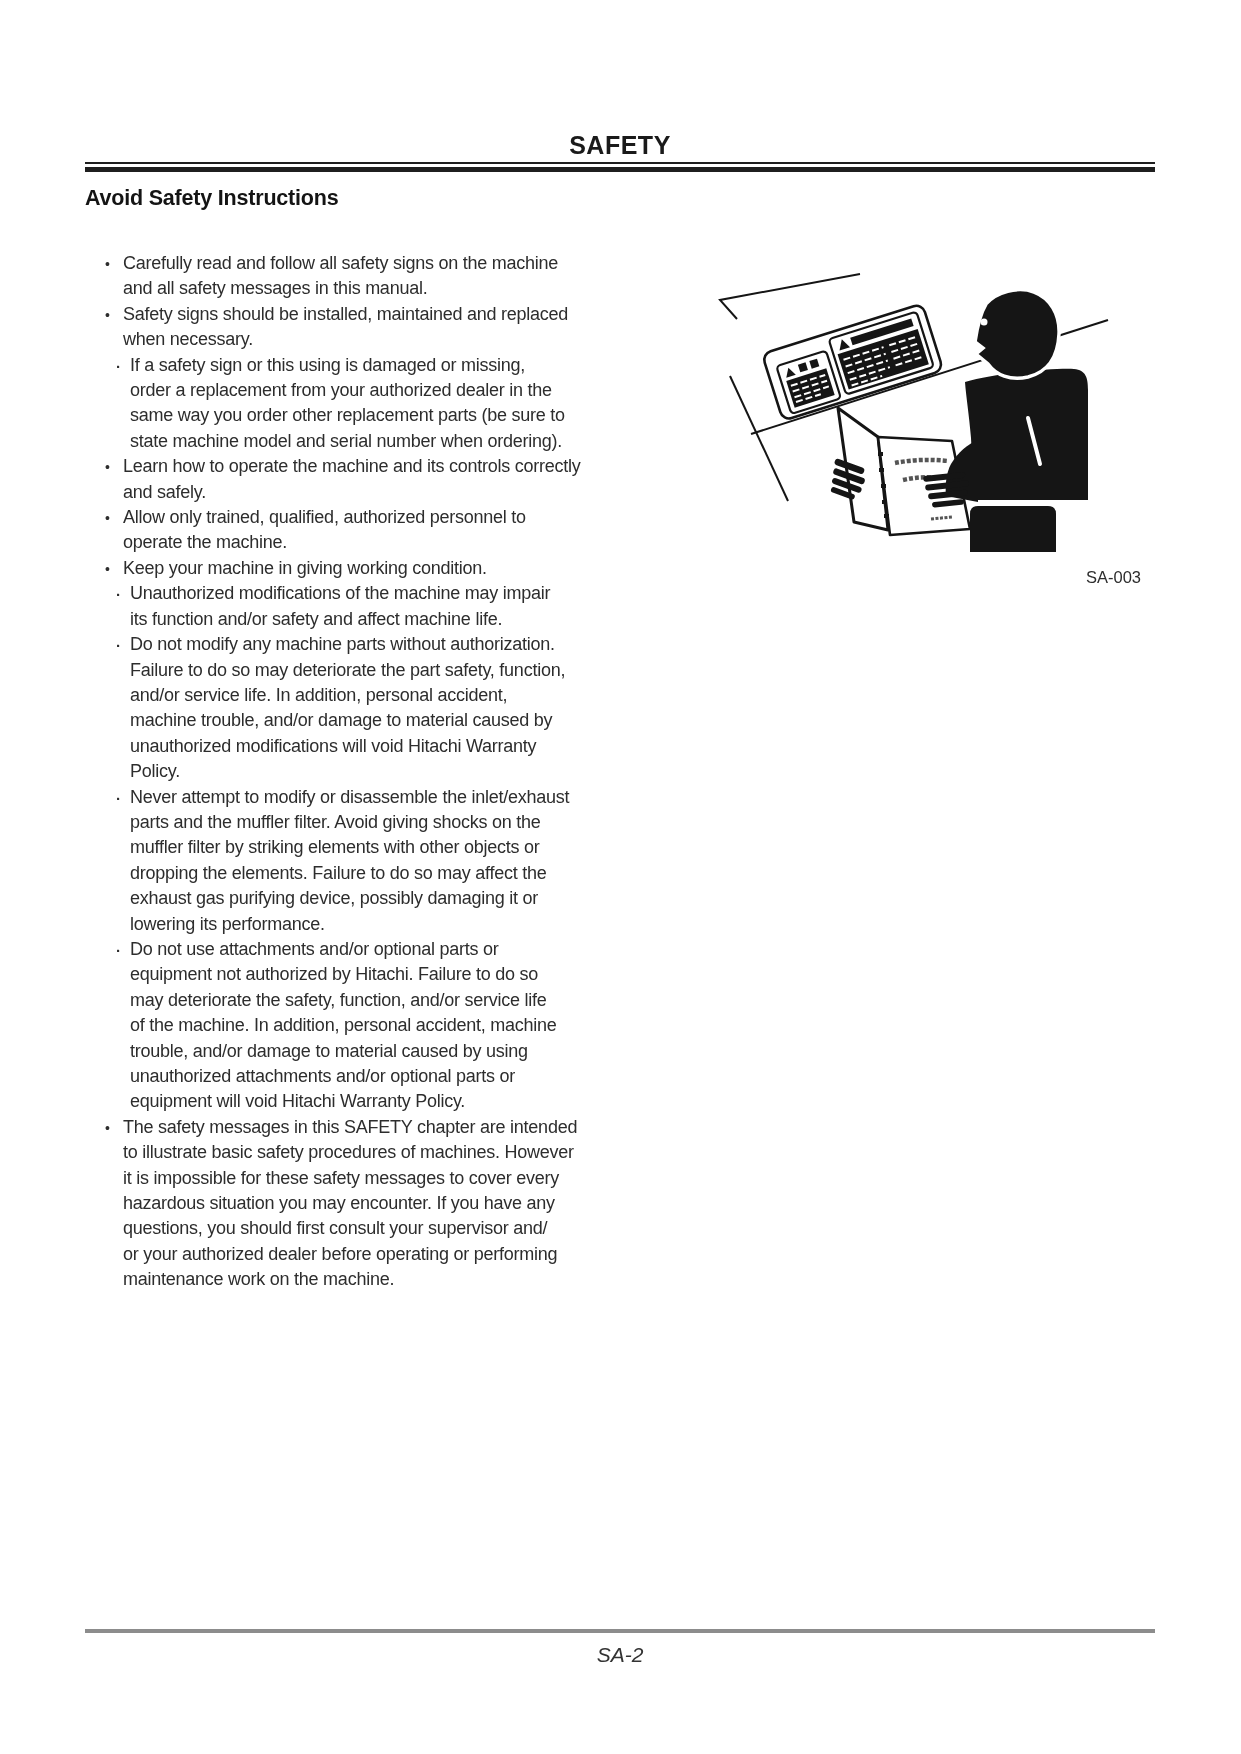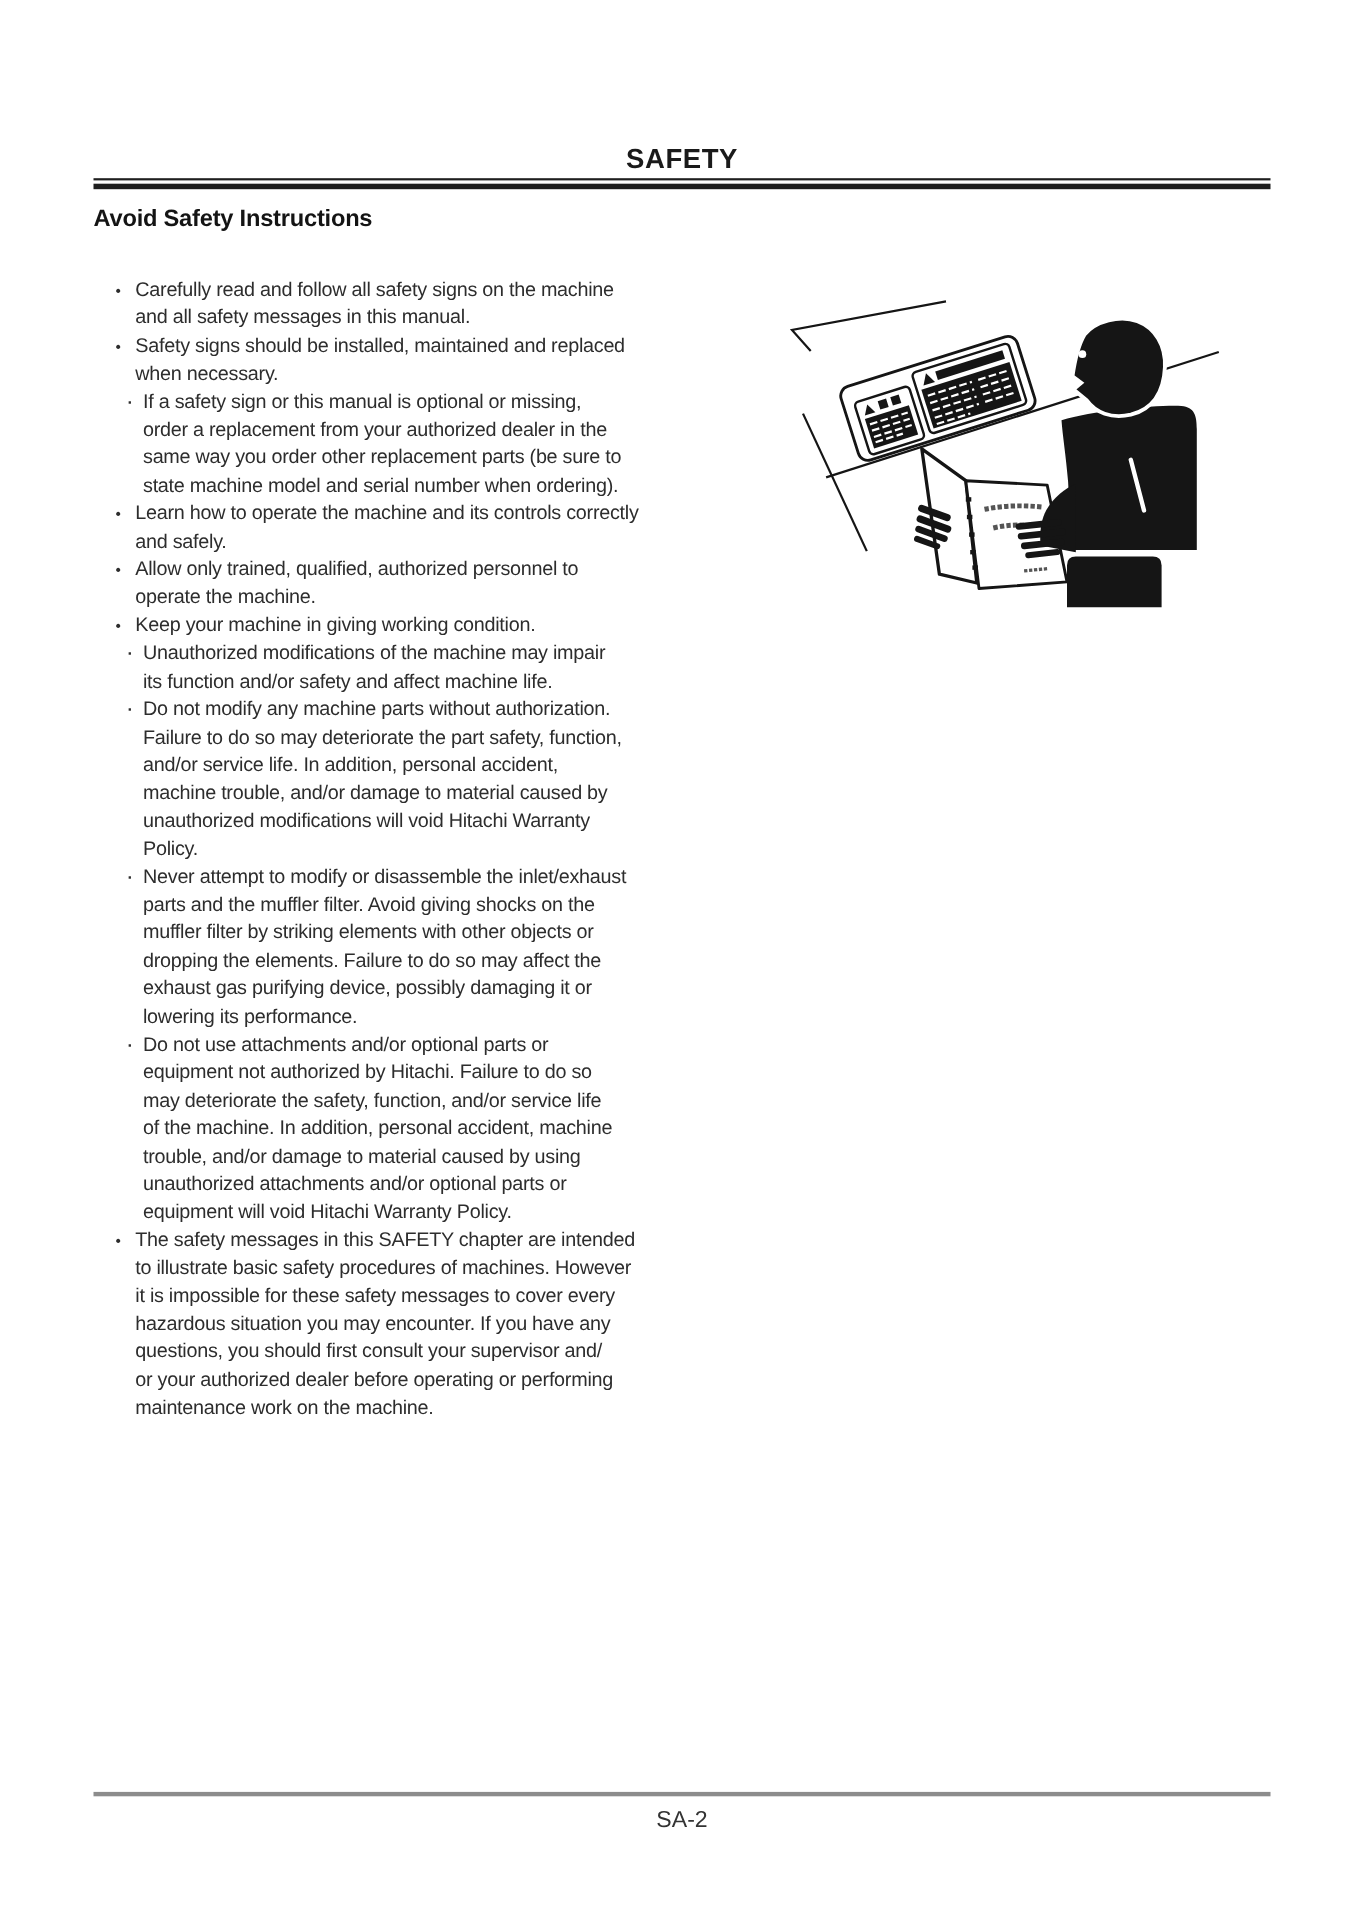--- a/index.html
+++ b/index.html
@@ -17,21 +17,21 @@
   .li .mk{position:absolute;left:20px;top:1px;}
   .l1 .mk{font-size:14px;}
   .l2{padding-left:45px;}
   .l2 .mk{left:31px;font-size:15px;font-weight:bold;}
   .li .t{display:block;white-space:pre-line;}
   .figure{position:absolute;left:640px;top:242px;width:503px;}
   .figure svg{display:block;}
   .caption{text-align:right;font-size:16.5px;color:#2d2d2d;margin-top:4px;padding-right:2px;}
   .footer-rule{position:absolute;left:85px;top:1629px;width:1070px;height:4px;background:#8c8c8c;}
   .page-num{position:absolute;left:85px;top:1643px;width:1070px;text-align:center;
-            font-size:21px;color:#333333;}
+            font-size:21px;color:#333333;font-style:italic;}
 </style>
 </head>
 <body>
 
 <div class="page">
 
   <div class="title">SAFETY</div>
   <div class="rule-thin"></div>
   <div class="rule-thick"></div>
 
@@ -43,21 +43,21 @@
         <span class="t">Carefully read and follow all safety signs on the machine
 and all safety messages in this manual.</span>
       </div>
       <div class="li l1">
         <span class="mk">•</span>
         <span class="t">Safety signs should be installed, maintained and replaced
 when necessary.</span>
       </div>
       <div class="li l2">
         <span class="mk">·</span>
-        <span class="t">If a safety sign or this manual is optional or missing,
+        <span class="t">If a safety sign or this using is damaged or missing,
 order a replacement from your authorized dealer in the
 same way you order other replacement parts (be sure to
 state machine model and serial number when ordering).</span>
       </div>
       <div class="li l1">
         <span class="mk">•</span>
         <span class="t">Learn how to operate the machine and its controls correctly
 and safely.</span>
       </div>
       <div class="li l1">
@@ -192,18 +192,19 @@
           <rect x="4" y="19" width="31" height="6" rx="3"></rect>
           <rect x="6" y="28" width="25" height="5.5" rx="2.7"></rect>
         </g>
 
         <path fill="#151515" stroke="#ffffff" stroke-width="3.5" d="M 346,62 C 356,50 378,44 394,50 C 410,56 420,72 419,92 C 418,114 408,130 388,135 C 370,139 356,133 348,122 L 336,112 L 343,106 L 335,100 C 337,86 340,72 346,62 Z"></path>
         <circle cx="344" cy="80" r="3.5" fill="#ffffff"></circle>
 
         <path fill="#151515" d="M 338,264 L 408,264 Q 416,264 416,272 L 416,310 L 330,310 L 330,272 Q 330,264 338,264 Z"></path>
       </g>
     </svg>
+    <div class="caption">SA-003</div>
   </div>
 
   <div class="footer-rule"></div>
   <div class="page-num">SA-2</div>
 
 </div>
 
 </body></html>

